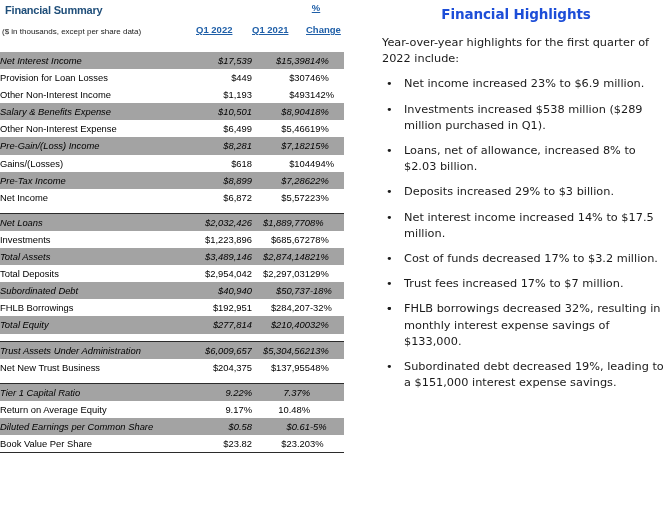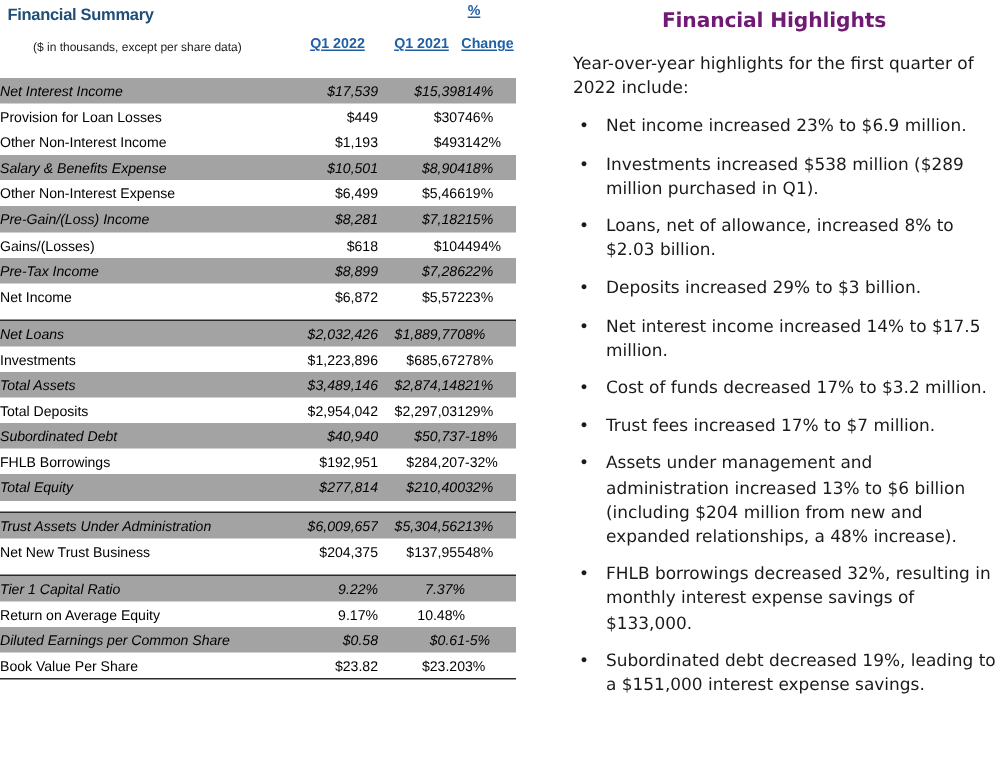--- a/index.html
+++ b/index.html
@@ -17,37 +17,37 @@
     position:absolute;left:0;top:0;width:344px;height:516px;
   }
   .fs-title{
     font-size:11px;font-weight:bold;color:#1F4E79;
     letter-spacing:-0.2px;
     position:absolute;left:5px;top:4px;
     white-space:nowrap;
   }
   .fs-sub{
     font-size:8px;color:#1a1a1a;
-    position:absolute;left:22px;top:27px;
+    position:absolute;left:2px;top:27px;
     white-space:nowrap;
   }
   .hdr-pct{
     position:absolute;right:6px;top:2px;
     font-size:9.5px;font-weight:bold;color:#1F5FA8;
     text-decoration:underline;
     width:44px;text-align:center;
   }
   .hdr-row{
     position:absolute;left:0;top:24px;width:344px;height:16px;
   }
   .hdr-c{
     position:absolute;top:0;
     font-size:9.5px;font-weight:bold;color:#1F5FA8;
     text-decoration:underline;
-    text-align:center;white-space:nowrap;
+    white-space:nowrap;
   }
   .hdr-q1{left:196px;width:58px;}
   .hdr-q2{left:252px;width:58px;}
   .hdr-q3{left:306px;width:38px;}
 
   .tbl{
     position:absolute;left:0;top:52px;width:344px;
     border-collapse:collapse;
     table-layout:fixed;
   }
@@ -74,21 +74,21 @@
     border-top:1.6px solid #2b2b2b;
   }
 
   
   .right{
     position:absolute;left:360px;top:0;width:312px;height:516px;
     font-family:"DejaVu Sans",sans-serif;
   }
   .fh-title{
     text-align:center;
-    font-size:13.5px;font-weight:bold;color:#701a75;
+    font-size:13.5px;font-weight:bold;color:#1d4ed8;
     margin:6px 0 0 0;
     letter-spacing:-0.1px;
   }
   .fh-intro{
     margin:13px 0 0 22px;
     width:270px;
     font-size:11.3px;
     line-height:16.2px;
     color:#1a1a1a;
   }
@@ -319,21 +319,20 @@
       <li>
         <span class="bullet">•</span>
         <span>Cost of funds decreased 17% to $3.2 million.</span>
       </li>
       <li>
         <span class="bullet">•</span>
         <span>Trust fees increased 17% to $7 million.</span>
       </li>
       <li>
         <span class="bullet">•</span>
-        <span>Assets under management and administration increased 13% to $6 billion (including $204 million from new and expanded relationships, a 48% increase).</span>
       </li>
       <li>
         <span class="bullet">•</span>
         <span>FHLB borrowings decreased 32%, resulting in monthly interest expense savings of $133,000.</span>
       </li>
       <li>
         <span class="bullet">•</span>
         <span>Subordinated debt decreased 19%, leading to a $151,000 interest expense savings.</span>
       </li>
     </ul>

